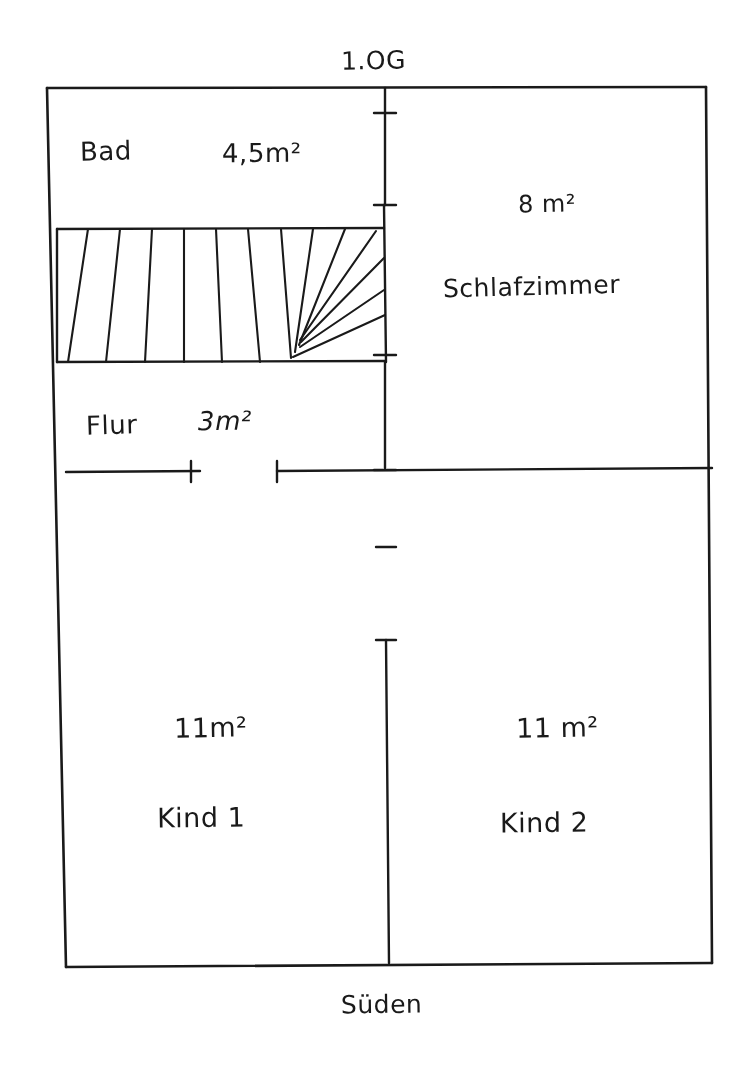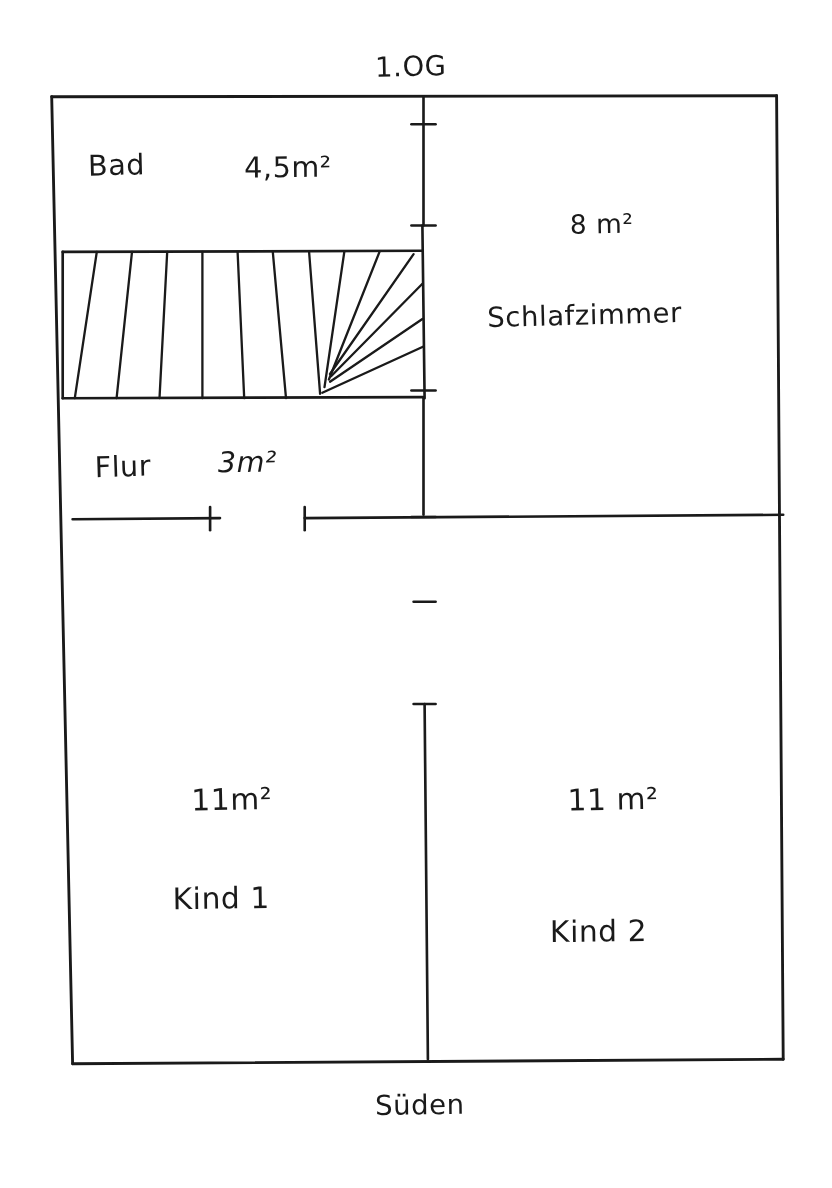--- a/index.html
+++ b/index.html
@@ -92,21 +92,21 @@
     transform: rotate(-0.8deg);
   }
   .lbl-k2-area {
     left: 516px;
     top: 712px;
     font-size: 27px;
     transform: rotate(-1.2deg);
   }
   .lbl-k2 {
     left: 500px;
-    top: 832px;
+    top: 807px;
     font-size: 27px;
     transform: rotate(-0.6deg);
   }
 </style>
 </head>
 <body>
 
 <svg id="floorplan" viewBox="0 0 756 1080" xmlns="http://www.w3.org/2000/svg">
   <g fill="none" stroke="#1a1a1a" stroke-width="2.4" stroke-linecap="round" stroke-linejoin="round">
 

